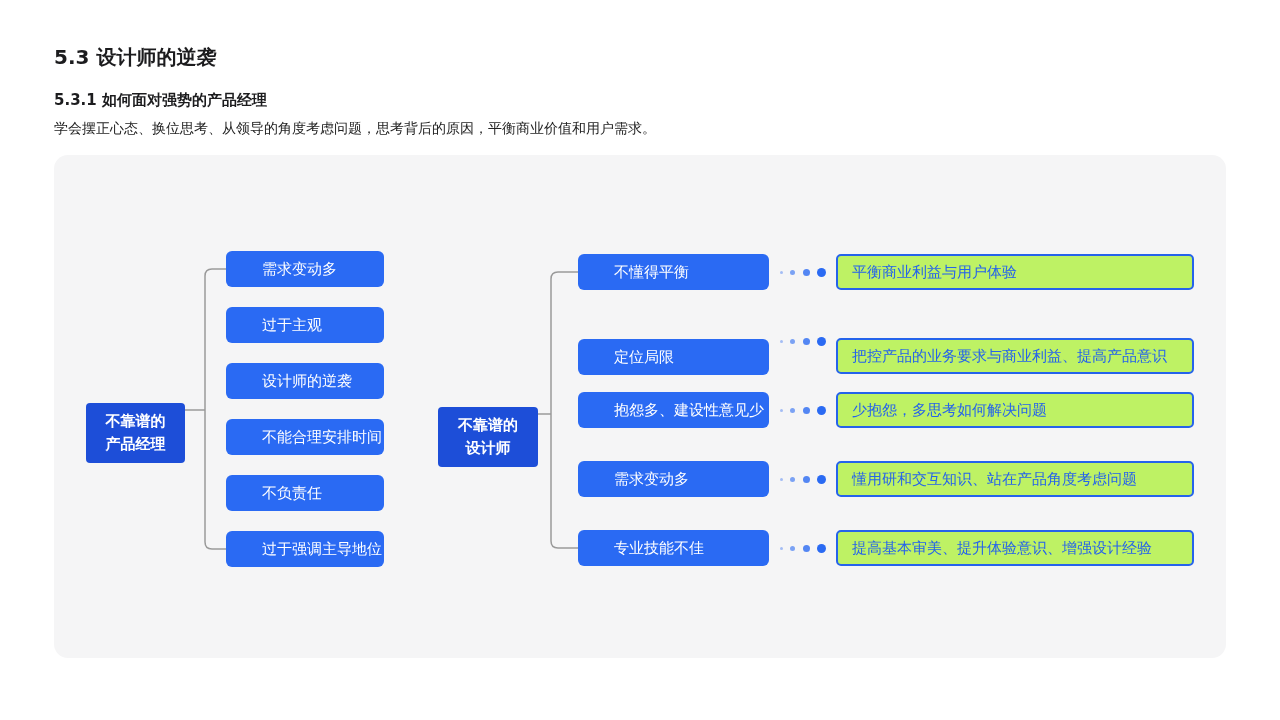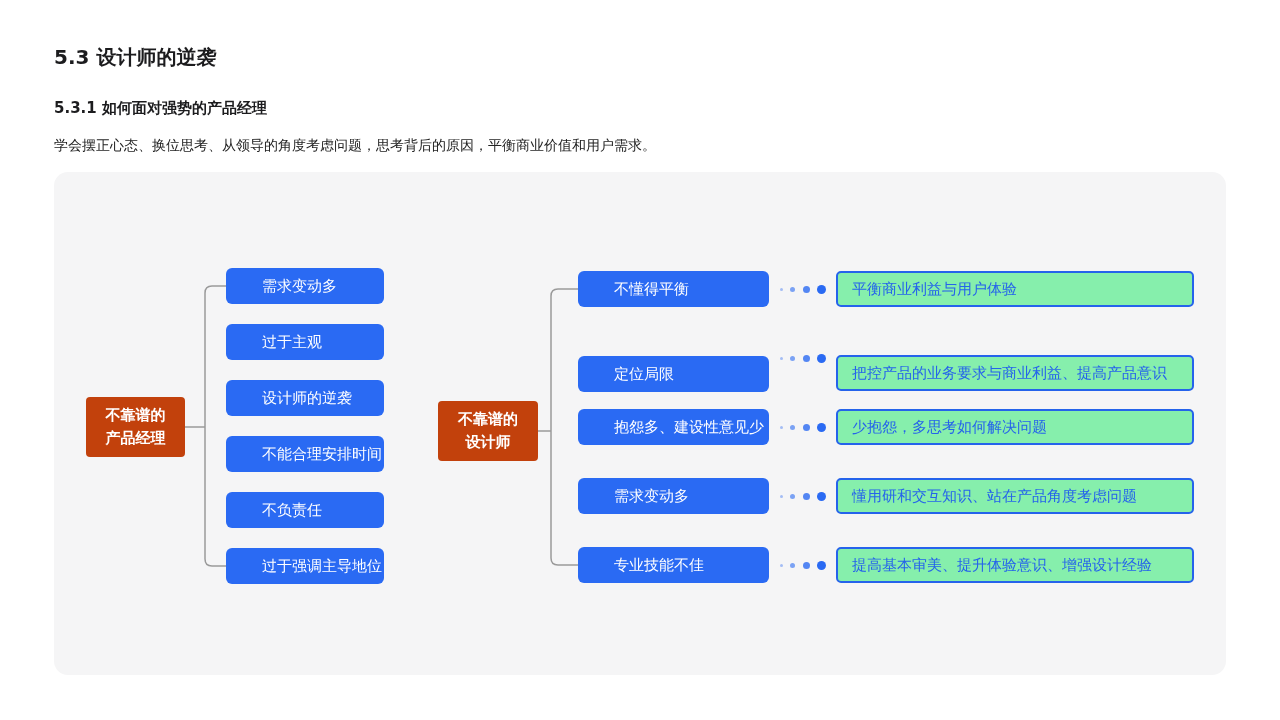--- a/index.html
+++ b/index.html
@@ -1,35 +1,35 @@
 <!DOCTYPE html>
 <html><head>
 <meta charset="utf-8">
 <style>
   * { margin: 0; padding: 0; box-sizing: border-box; }
   html, body { width: 1280px; height: 720px; background: #ffffff;
     font-family: "DejaVu Sans", "Liberation Sans", sans-serif; }
   .header { padding: 44px 34px 0 54px; }
   .title { font-size: 20px; font-weight: 700; color: #1c1c1e; line-height: 26px; }
-  .subtitle { margin-top: 28px; font-size: 15px; font-weight: 700; color: #1c1c1e; line-height: 20px; }
-  .desc { margin-top: 18px; font-size: 14px; font-weight: 400; color: #222222; line-height: 19px; }
+  .subtitle { margin-top: 20px; font-size: 15px; font-weight: 700; color: #1c1c1e; line-height: 20px; }
+  .desc { margin-top: 9px; font-size: 14px; font-weight: 400; color: #222222; line-height: 19px; }
   .canvas { position: relative; margin: 17px 0 0 54px; width: 1172px; height: 503px;
     background: #f5f5f6; border-radius: 14px; overflow: hidden; }
   .connector-svg { position: absolute; left: 0; top: 0; pointer-events: none; }
   .root-node { position: absolute; display: flex; flex-direction: column; align-items: center;
-    justify-content: center; background: #c2410c; color: #ffffff; font-size: 15px; font-weight: 700;
-    line-height: 23px; border-radius: 4px; text-align: center; }
+    justify-content: center; background: #1d4ed8; color: #ffffff; font-size: 15px; font-weight: 700;
+    line-height: 23px; border-radius: 4px; text-align: center; margin-top: 23px; }
   .root-left { left: 32px; top: 225px; width: 99px; height: 60px; }
   .root-right { left: 384px; top: 229px; width: 100px; height: 60px; }
   .blue-node { position: absolute; display: flex; align-items: center; background: #2a6af3;
     color: #ffffff; font-size: 15px; border-radius: 6px; padding-left: 36px; height: 36px; }
   .left-child { left: 172px; width: 158px; }
   .right-child { left: 524px; width: 191px; }
   .solution-box { position: absolute; left: 782px; width: 358px; height: 36px; display: flex;
-    align-items: center; background: #86efac; border: 2px solid #2563eb; border-radius: 5px;
+    align-items: center; background: #bef264; border: 2px solid #2563eb; border-radius: 5px;
     color: #2563eb; font-size: 15px; padding-left: 14px; }
   .dots { position: absolute; left: 726px; width: 46px; height: 10px; display: flex;
     align-items: center; justify-content: space-between; }
   .dots span { background: #2a6af3; border-radius: 50%; display: block; }
   .dots .d1 { width: 3px; height: 3px; opacity: .4; }
   .dots .d2 { width: 5px; height: 5px; opacity: .6; }
   .dots .d3 { width: 7px; height: 7px; opacity: .8; }
   .dots .d4 { width: 9px; height: 9px; opacity: 1; }
 </style>
 </head>

